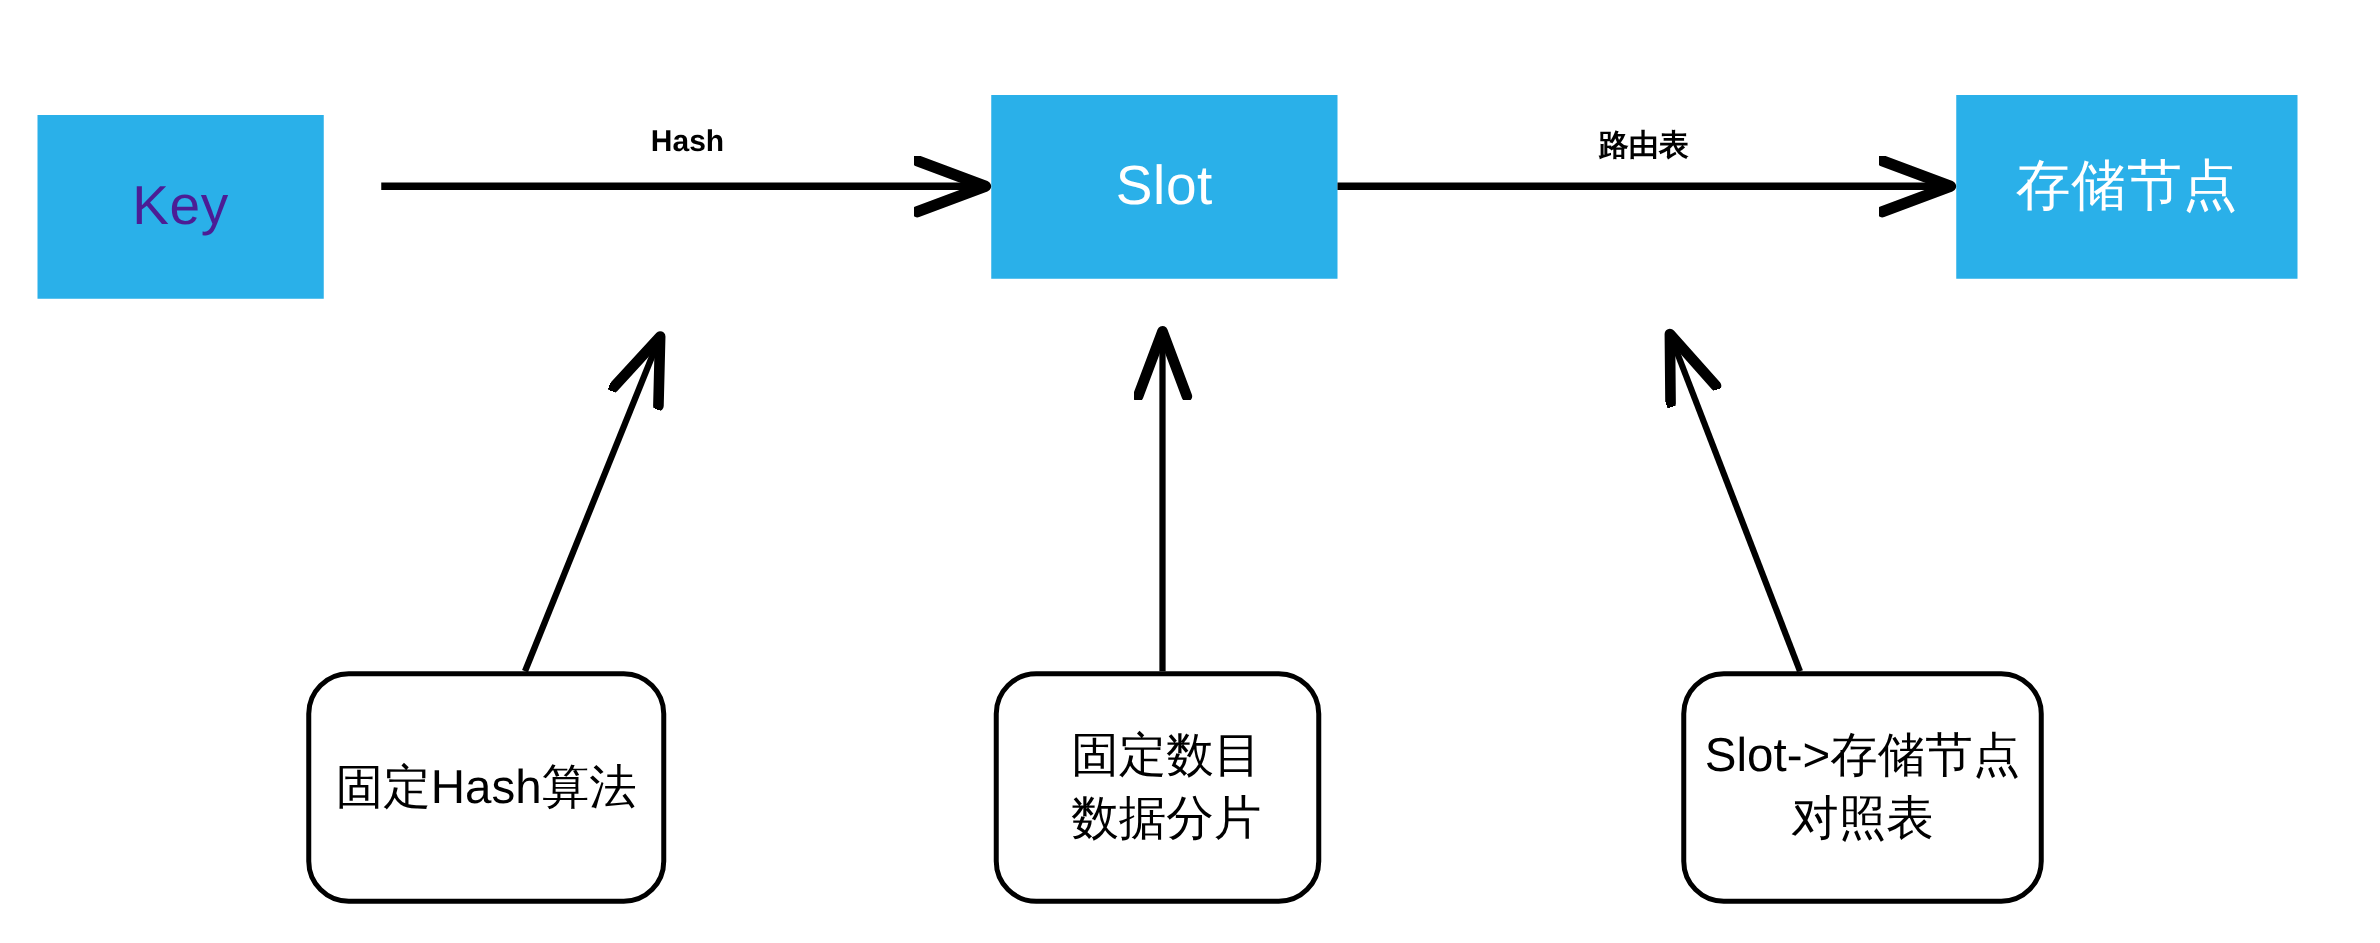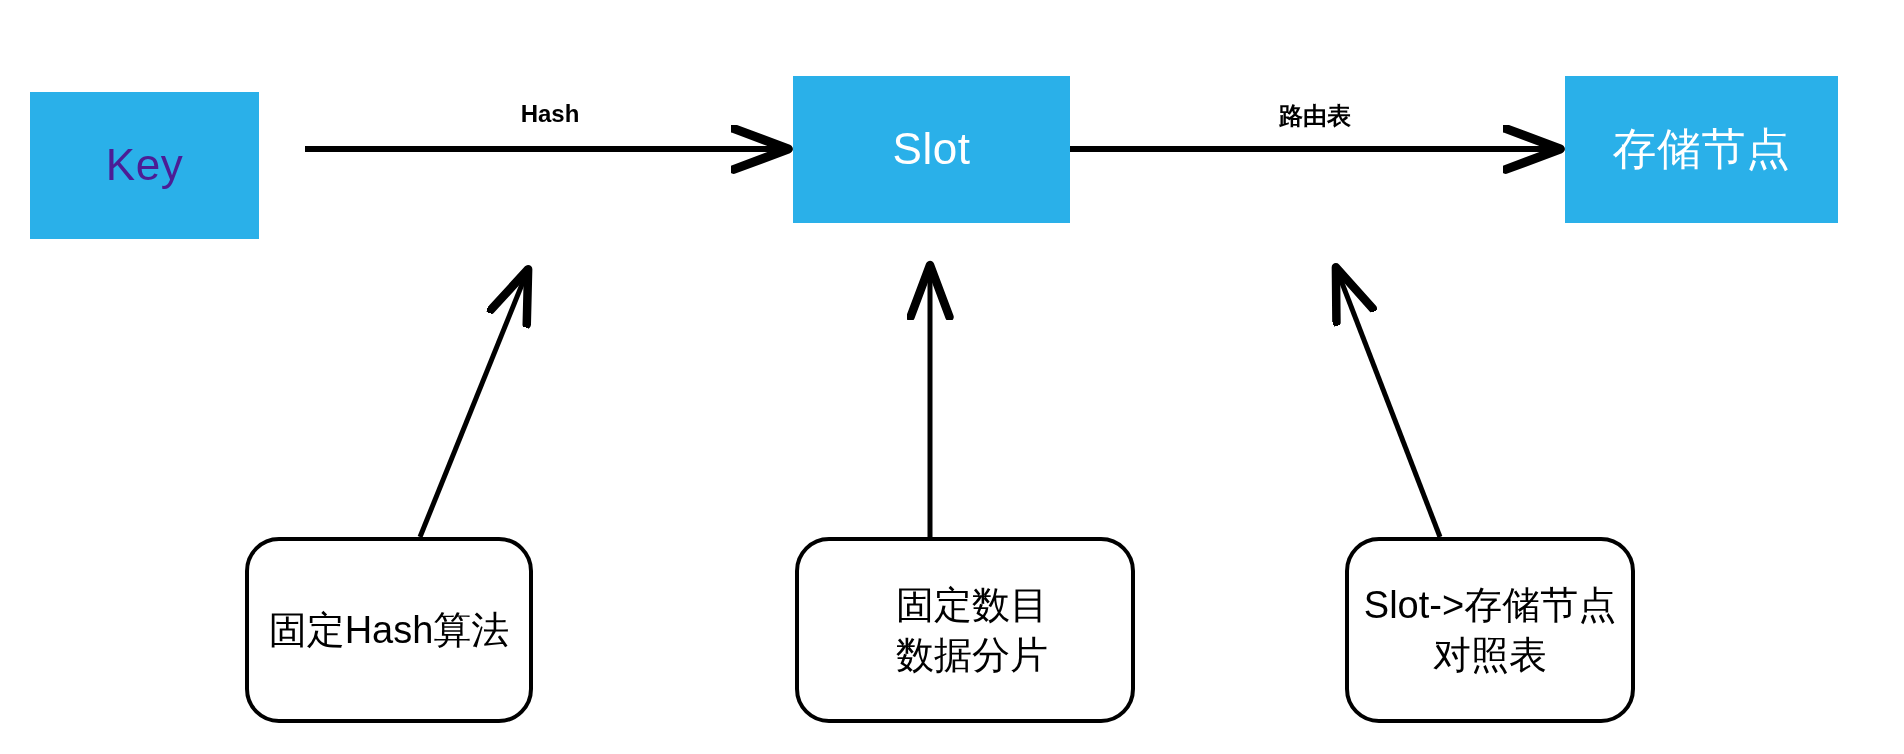--- a/index.html
+++ b/index.html
@@ -86,21 +86,21 @@
   </div>
 
   <div class="edge-label" style="left:450px; top:100px; width:200px;">Hash</div>
 
   <div class="edge-label" style="left:1215px; top:100px; width:200px;">路由表</div>
 
   <div class="note-box" style="left:245px; top:537px; width:288px; height:186px;">
     <span class="note-line">固定Hash算法</span>
   </div>
 
-  <div class="note-box" style="left:795px; top:537px; width:340px; height:186px;padding-left:14px;">
+  <div class="note-box" style="left:795px; top:537px; width:262px; height:186px;padding-left:14px;">
     <span class="note-line">固定数目</span>
     <span class="note-line">数据分片</span>
   </div>
 
   <div class="note-box" style="left:1345px; top:537px; width:290px; height:186px;text-align:right;">
     <span class="note-line">Slot-&gt;存储节点</span>
     <span class="note-line">对照表</span>
   </div>
 
   <svg class="edges" viewBox="0 0 1904 754">

